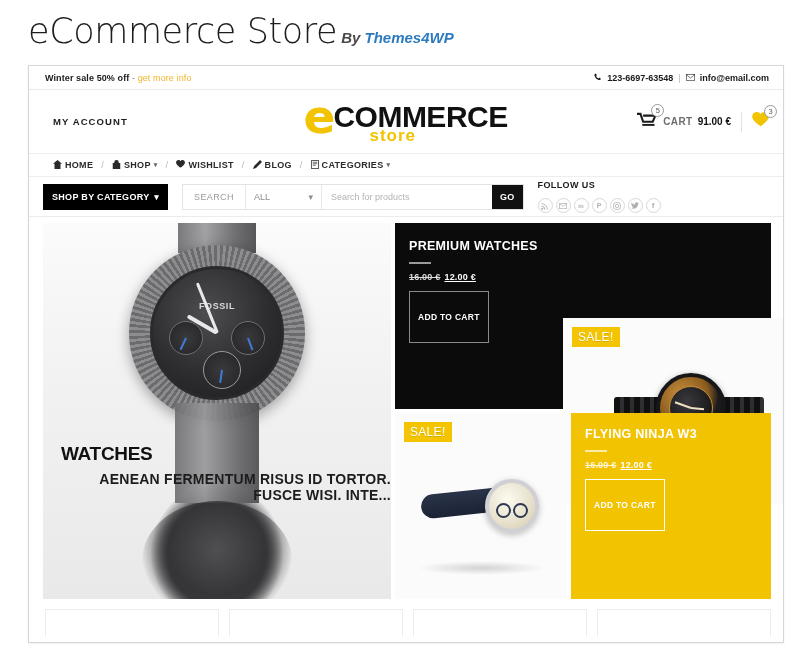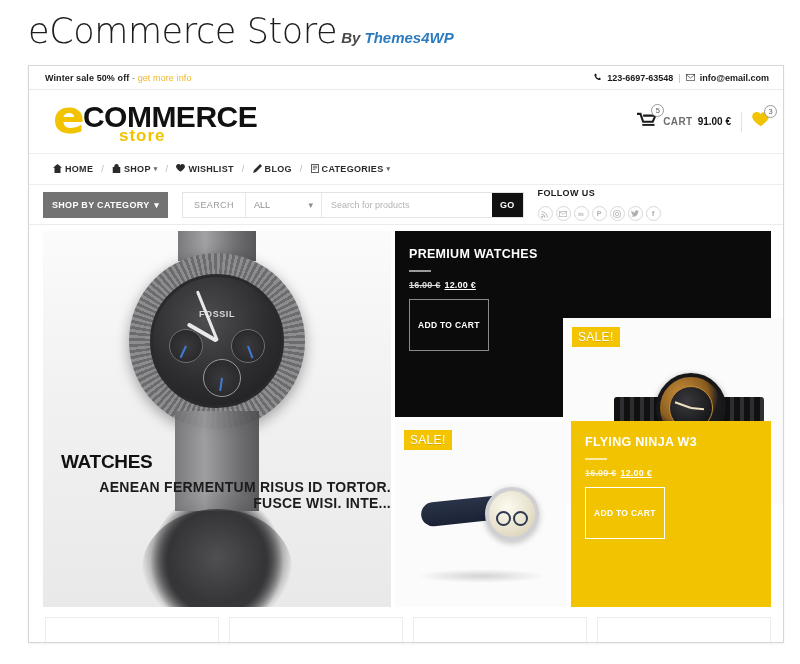--- a/index.html
+++ b/index.html
@@ -125,21 +125,21 @@
   .cart-total { font-size: 10px; color: #111; font-weight: bold; }
   .vsep { width: 1px; height: 20px; background: #e2e2e2; }
   .wish-block { position: relative; display: flex; align-items: center; }
   .wish-block .badge { left: 12px; top: -7px; }
 
   
   .mainnav {
     display: flex;
     align-items: center;
     gap: 6px;
-    height: 32px;
+    height: 24px;
     padding: 0 0 0 24px;
     border-top: 1px solid #eee;
     border-bottom: 1px solid #eee;
     font-size: 9px;
     font-weight: bold;
     color: #2a2a2a;
     letter-spacing: .3px;
   }
   .nav-item { display: flex; align-items: center; gap: 3px; }
   .nav-slash { color: #b9b9b9; font-weight: normal; margin: 0 2px; }
@@ -148,21 +148,21 @@
   
   .searchrow {
     display: flex;
     align-items: center;
     height: 40px;
     padding: 0 10px 0 14px;
     border-bottom: 1px solid #ececec;
     gap: 0;
   }
   .shop-cat {
-    background: #737373;
+    background: #000000;
     color: #fff;
     font-size: 9px;
     font-weight: bold;
     letter-spacing: .3px;
     height: 26px;
     width: 125px;
     display: flex;
     align-items: center;
     justify-content: space-between;
     padding: 0 9px;
@@ -507,20 +507,21 @@
         <svg width="9" height="7" viewBox="0 0 16 12">
             <rect x="0.5" y="0.5" width="15" height="11" fill="none" stroke="#1a1a1a"></rect>
             <path d="M0.5 1l7.5 6 7.5-6" fill="none" stroke="#1a1a1a"></path>
           </svg>
       </span>
       <span>info@email.com</span>
     </div>
   </div>
 
   <div class="masthead">
+    <div class="my-account">MY ACCOUNT</div>
 
     <div class="logo-wrap">
       <div class="logo-row">
         <span class="logo-e">e</span>
         <span class="logo-commerce">COMMERCE</span>
       </div>
       <div class="logo-store">store</div>
     </div>
 
     <div class="cart-area">

